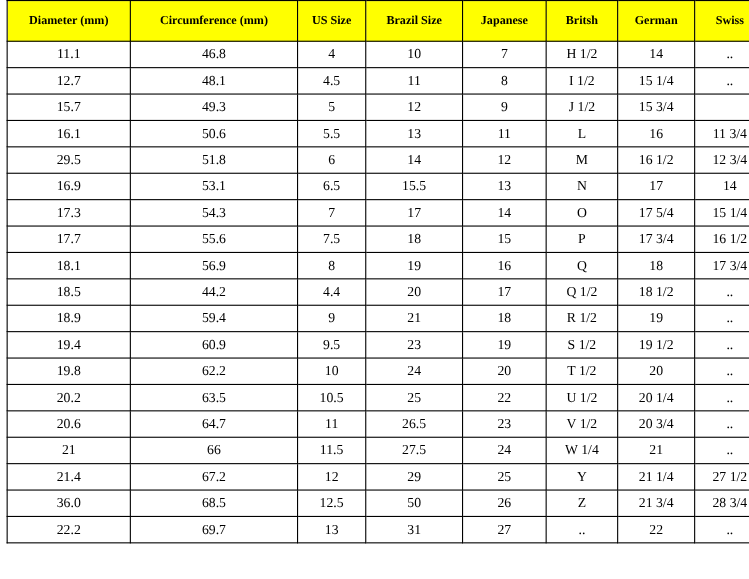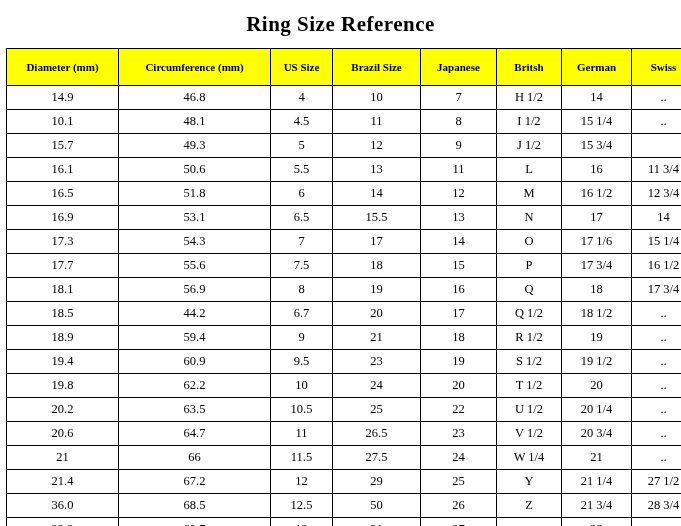--- a/index.html
+++ b/index.html
@@ -64,21 +64,20 @@
   col.c4 { width: 76px; }
   col.c5 { width: 65px; }
   col.c6 { width: 70px; }
   col.c7 { width: 64px; }
 </style>
 </head>
 <body>
 
 <div class="page">
 
-  <div class="title">Ring Size Reference</div>
 
   <table class="size-table">
     <colgroup>
       <col class="c0">
         <col class="c1">
         <col class="c2">
         <col class="c3">
       <col class="c4">
         <col class="c5">
         <col class="c6">
@@ -91,31 +90,31 @@
         <th>US Size</th>
         <th>Brazil Size</th>
         <th>Japanese</th>
         <th>Britsh</th>
         <th>German</th>
         <th>Swiss</th>
       </tr>
     </thead>
     <tbody>
         <tr>
-          <td>14.9</td>
+          <td>11.1</td>
           <td>46.8</td>
           <td>4</td>
           <td>10</td>
           <td>7</td>
           <td>H 1/2</td>
           <td>14</td>
           <td>..</td>
         </tr>
         <tr>
-          <td>10.1</td>
+          <td>12.7</td>
           <td>48.1</td>
           <td>4.5</td>
           <td>11</td>
           <td>8</td>
           <td>I 1/2</td>
           <td>15 1/4</td>
           <td>..</td>
         </tr>
         <tr>
           <td>15.7</td>
@@ -131,21 +130,21 @@
           <td>16.1</td>
           <td>50.6</td>
           <td>5.5</td>
           <td>13</td>
           <td>11</td>
           <td>L</td>
           <td>16</td>
           <td>11 3/4</td>
         </tr>
         <tr>
-          <td>16.5</td>
+          <td>29.5</td>
           <td>51.8</td>
           <td>6</td>
           <td>14</td>
           <td>12</td>
           <td>M</td>
           <td>16 1/2</td>
           <td>12 3/4</td>
         </tr>
         <tr>
           <td>16.9</td>
@@ -157,21 +156,21 @@
           <td>17</td>
           <td>14</td>
         </tr>
         <tr>
           <td>17.3</td>
           <td>54.3</td>
           <td>7</td>
           <td>17</td>
           <td>14</td>
           <td>O</td>
-          <td>17 1/6</td>
+          <td>17 5/4</td>
           <td>15 1/4</td>
         </tr>
         <tr>
           <td>17.7</td>
           <td>55.6</td>
           <td>7.5</td>
           <td>18</td>
           <td>15</td>
           <td>P</td>
           <td>17 3/4</td>
@@ -183,21 +182,21 @@
           <td>8</td>
           <td>19</td>
           <td>16</td>
           <td>Q</td>
           <td>18</td>
           <td>17 3/4</td>
         </tr>
         <tr>
           <td>18.5</td>
           <td>44.2</td>
-          <td>6.7</td>
+          <td>4.4</td>
           <td>20</td>
           <td>17</td>
           <td>Q 1/2</td>
           <td>18 1/2</td>
           <td>..</td>
         </tr>
         <tr>
           <td>18.9</td>
           <td>59.4</td>
           <td>9</td>

